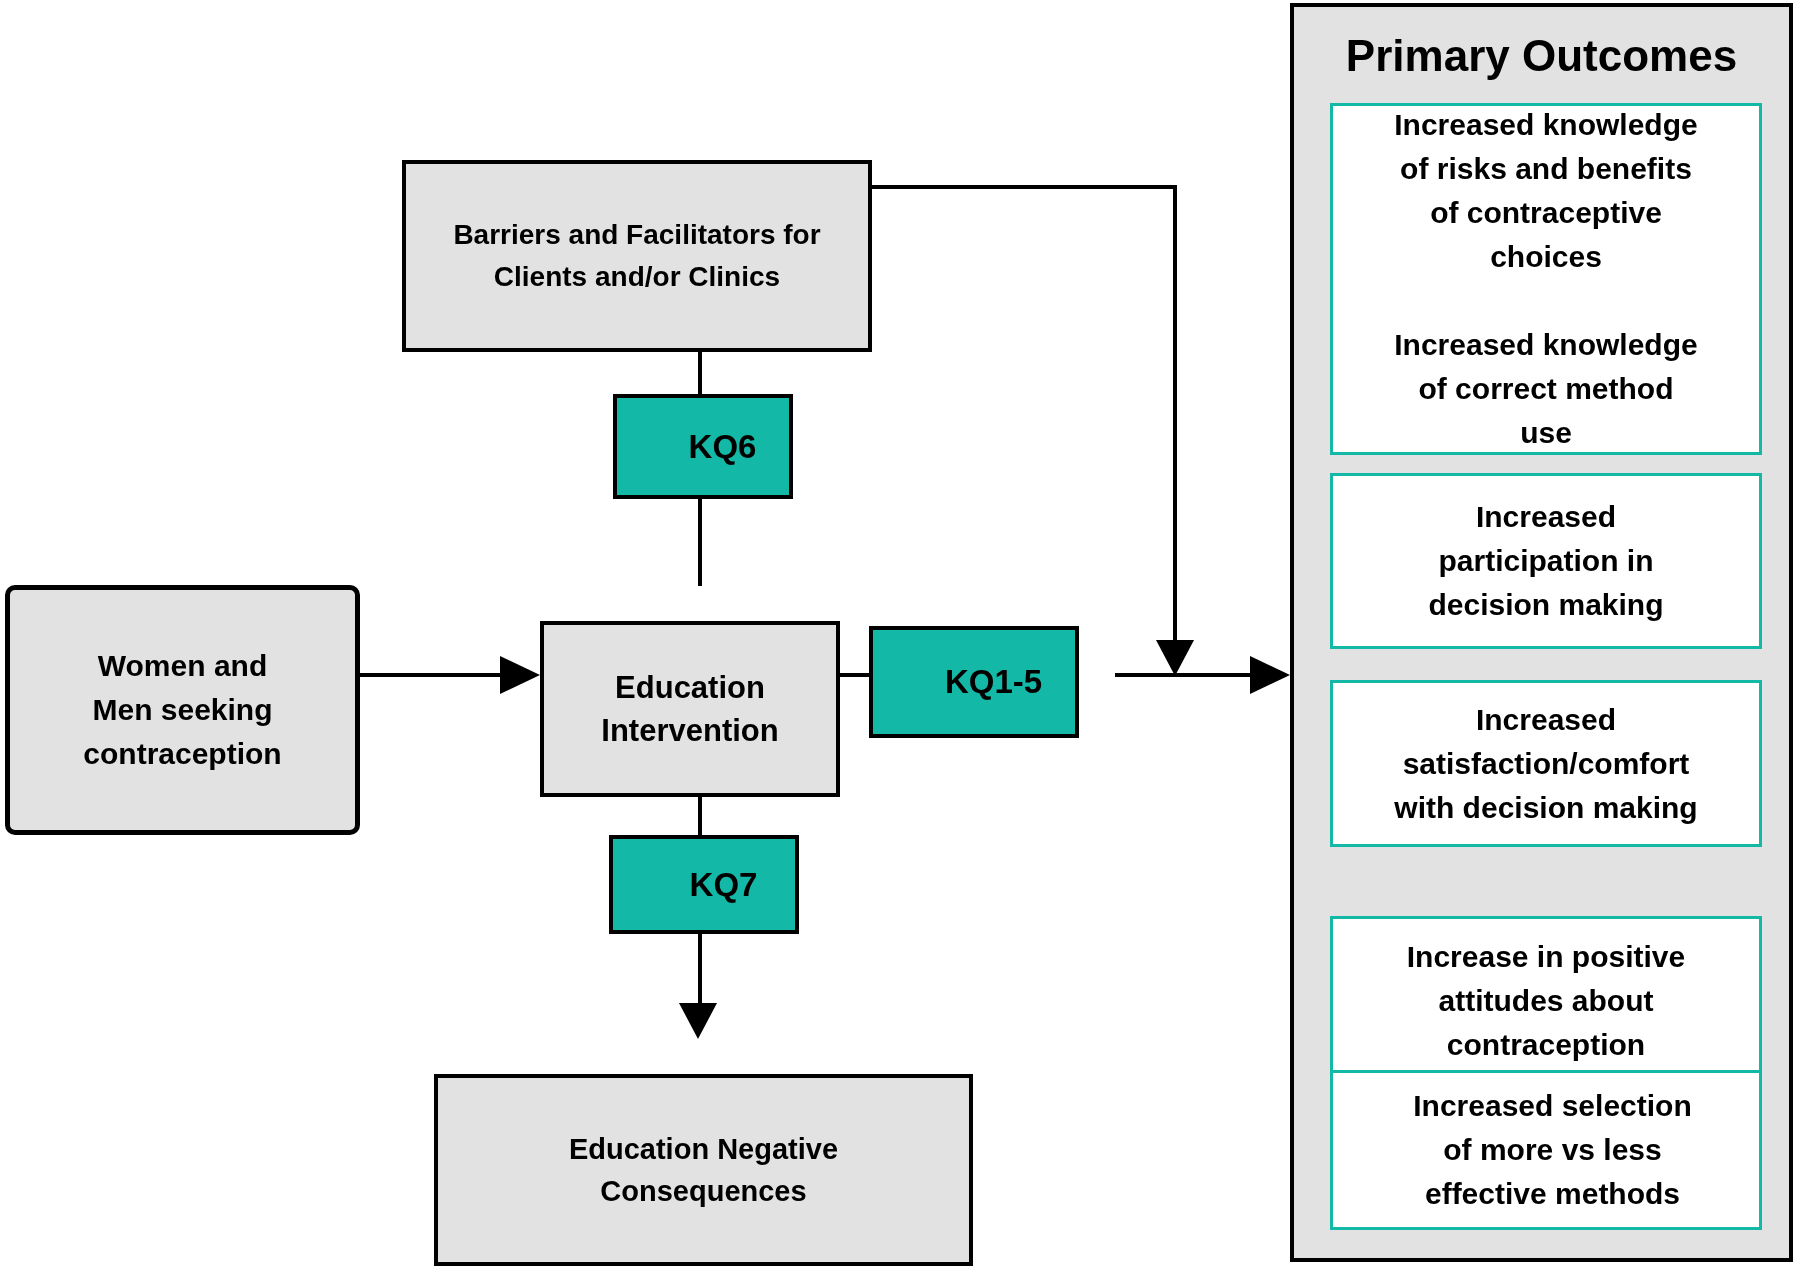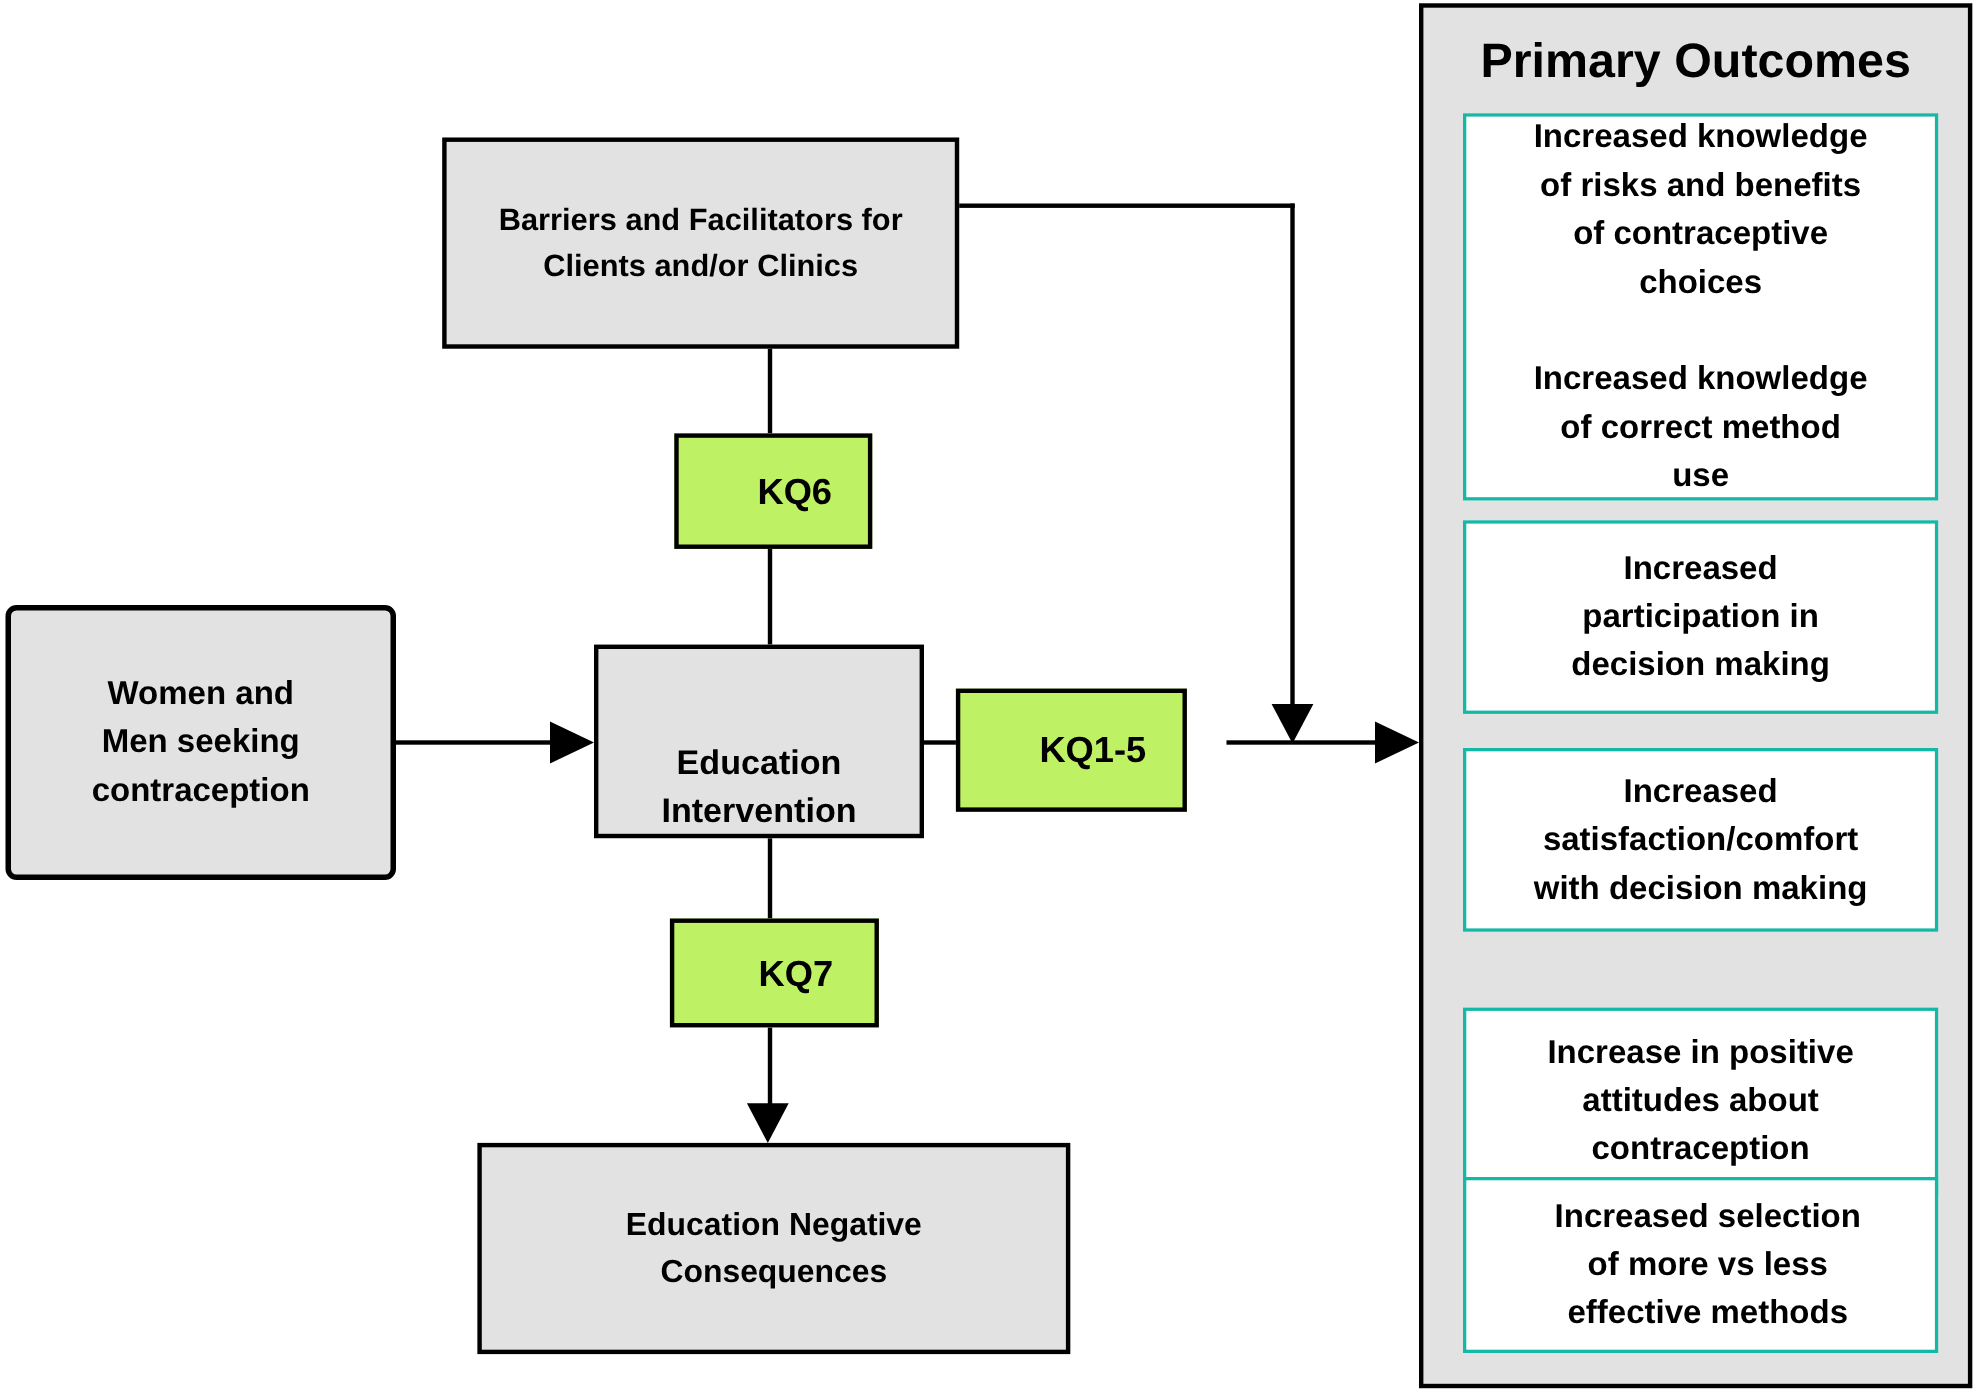--- a/index.html
+++ b/index.html
@@ -17,22 +17,22 @@
     position: absolute;
     box-sizing: border-box;
     border: 4px solid #000;
     display: flex;
     flex-direction: column;
     align-items: center;
     justify-content: center;
     text-align: center;
     white-space: pre-line;
   }
-  .gray  { background: #e2e2e2; }
-  .white { background: #bef264; padding-left: 39px; }
+  .gray  { background: #e2e2e2; margin-top: 35px; }
+  .white { background: #14b8a6; padding-left: 39px; }
   .line  { position: absolute; background: #000; }
   .head-r {
     position: absolute; width: 0; height: 0;
     border-top: 19px solid transparent;
     border-bottom: 19px solid transparent;
     border-left: 40px solid #000;
   }
   .head-d {
     position: absolute; width: 0; height: 0;
     border-left: 19px solid transparent;
@@ -105,21 +105,21 @@
 
   <div class="box gray barriers" style="left:402px; top:125px; width:470px; height:192px;">
     <span>Barriers and Facilitators for
 Clients and/or Clinics</span>
   </div>
 
   <div class="box white kqbox" style="left:613px; top:394px; width:180px; height:105px;">
     <span>KQ6</span>
   </div>
 
-  <div class="box gray education" style="left:540px; top:586px; width:300px; height:176px;justify-content:flex-end;">
+  <div class="box gray education" style="left:540px; top:586px; width:300px; height:176px;">
     <span>Education
 Intervention</span>
   </div>
 
   <div class="box white kqbox" style="left:869px; top:626px; width:210px; height:112px;">
     <span>KQ1-5</span>
   </div>
 
   <div class="box white kqbox" style="left:609px; top:835px; width:190px; height:99px;">
     <span>KQ7</span>

